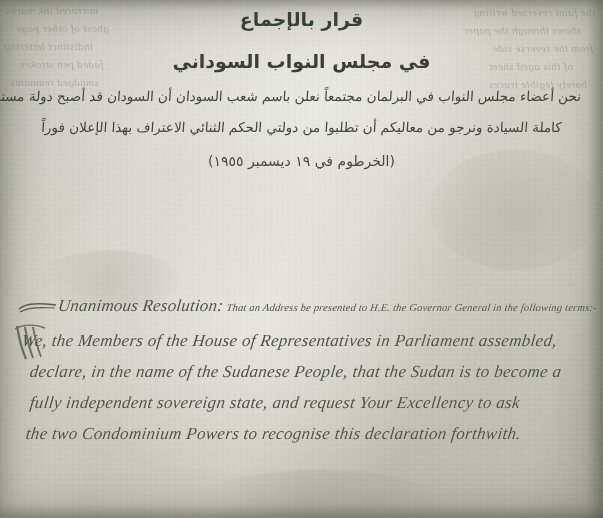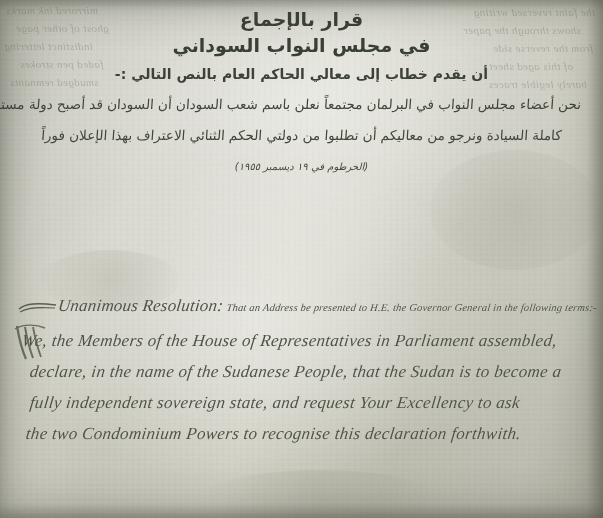--- a/index.html
+++ b/index.html
@@ -96,21 +96,21 @@
     font-weight: bold;
     letter-spacing: 1px;
     line-height: 26px;
     text-shadow: 0 0 1px rgba(255,255,255,.5);
   }
   .ar-title2 {
     font-size: 19px;
     font-weight: bold;
     letter-spacing: 1px;
     line-height: 26px;
-    margin-top: 0;
+    margin-top: 16px;
   }
   .ar-date {
     font-size: 11px;
     margin-top: 1px;
     color: #454a3d;
   }
   .ar-lead {
     font-size: 14px;
     font-weight: bold;
     letter-spacing: 3px;
@@ -126,24 +126,23 @@
     padding: 0 22px;
     font-family: "DejaVu Sans", sans-serif;
   }
   .ar-body .l {
     display: block;
     white-space: nowrap;
     transform: skewX(-4deg);
   }
   .ar-sign {
     margin-top: 10px;
-    font-size: 10px;
+    font-size: 14px;
     color: #474c3f;
     letter-spacing: .5px;
-    font-style: italic;
   }
 
   
   .en-block {
     position: absolute;
     left: 0; right: 0;
     top: 296px;
     color: #4e5346;
     font-family: "Liberation Serif", serif;
   }
@@ -232,21 +231,20 @@
     <span class="ghost-line gr1">mirrored ink marks</span>
     <span class="ghost-line gr2">ghost of other page</span>
     <span class="ghost-line gr3">indistinct lettering</span>
     <span class="ghost-line gr4">faded pen strokes</span>
     <span class="ghost-line gr5">smudged remnants</span>
   </div>
 
   <div class="arabic-block">
     <div class="ar-title1">قرار بالإجماع</div>
     <div class="ar-title2">في مجلس النواب السوداني</div>
-    <div class="ar-lead">أن يقدم خطاب إلى معالي الحاكم العام بالنص التالي :-</div>
     <div class="ar-body">
       <span class="l">نحن أعضاء مجلس النواب في البرلمان مجتمعاً نعلن باسم شعب السودان أن السودان قد أصبح دولة مستقلة</span>
       <span class="l">كاملة السيادة ونرجو من معاليكم أن تطلبوا من دولتي الحكم الثنائي الاعتراف بهذا الإعلان فوراً</span>
     </div>
     <div class="ar-sign">(الخرطوم في ١٩ ديسمبر ١٩٥٥)</div>
   </div>
 
   <svg class="flourish" viewBox="0 0 40 14">
     <path d="M1 9 C8 3, 20 3, 38 5" stroke="#5b6052" stroke-width="1.6" fill="none"></path>
     <path d="M2 12 C10 7, 22 7, 37 8" stroke="#5b6052" stroke-width="1.1" fill="none"></path>

